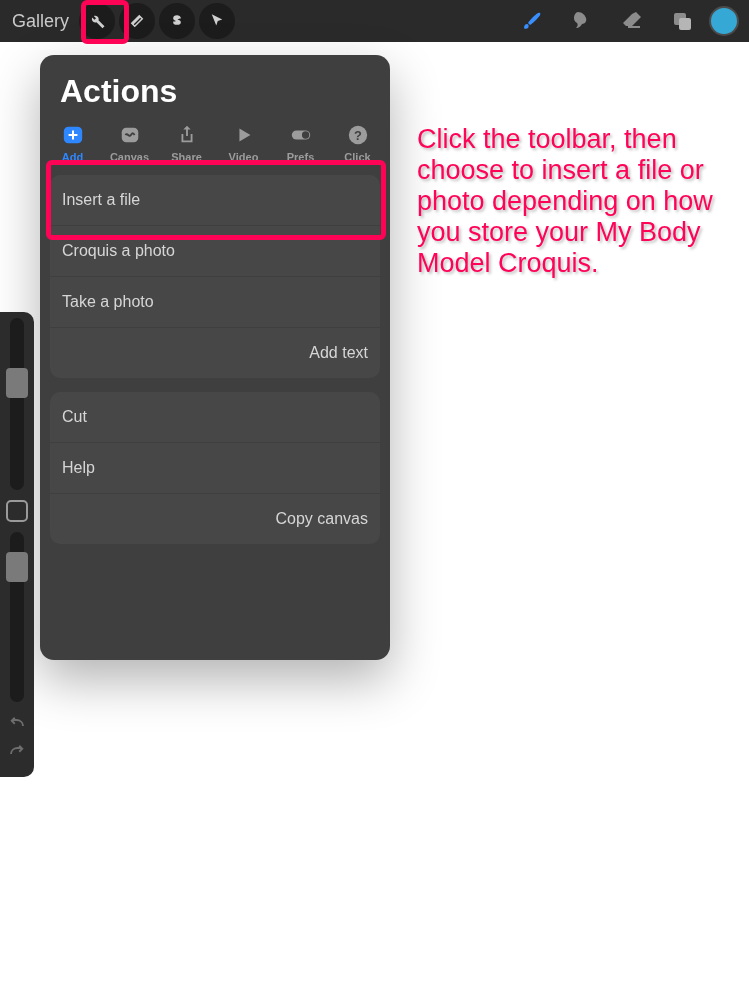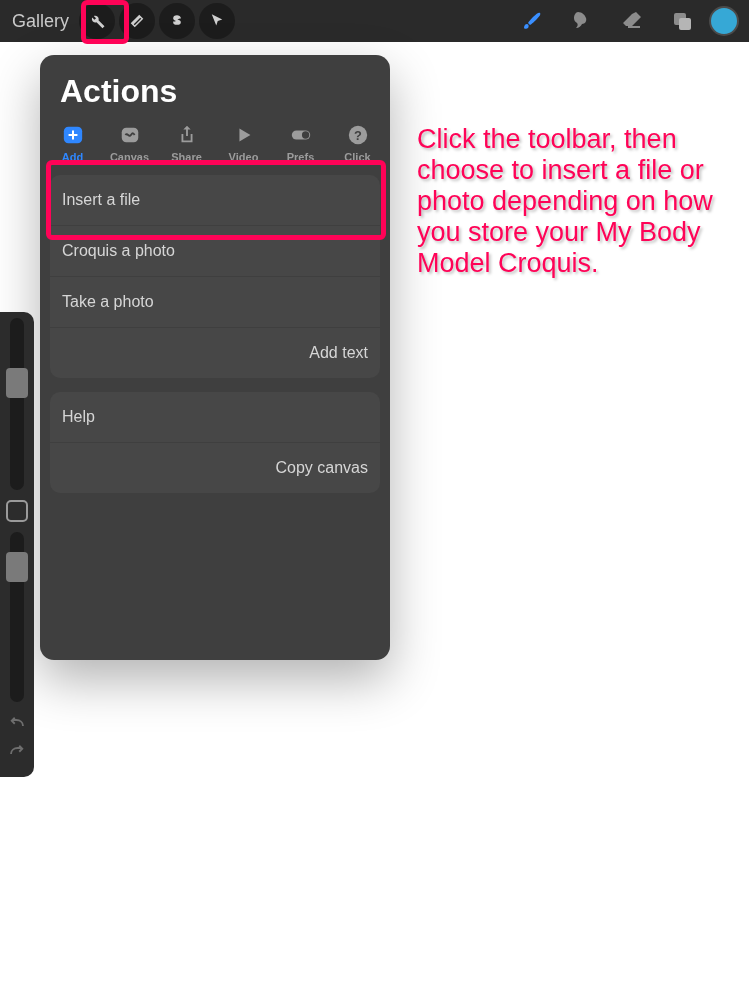--- a/index.html
+++ b/index.html
@@ -333,20 +333,21 @@
   </div>
 
   <div class="menu-group">
     <div class="menu-item">Insert a file</div>
     <div class="menu-item">Croquis a photo</div>
     <div class="menu-item">Take a photo</div>
     <div class="menu-item">Add text</div>
   </div>
 
   <div class="menu-group">
+    <div class="menu-item">Cut</div>
     <div class="menu-item">Help</div>
     <div class="menu-item">Copy canvas</div>
   </div>
 </div>
 
 <div class="highlight-insert"></div>
 
 <div class="side-controls">
   <div class="slider-track top">
     <div class="slider-thumb" style="top:50px"></div>

